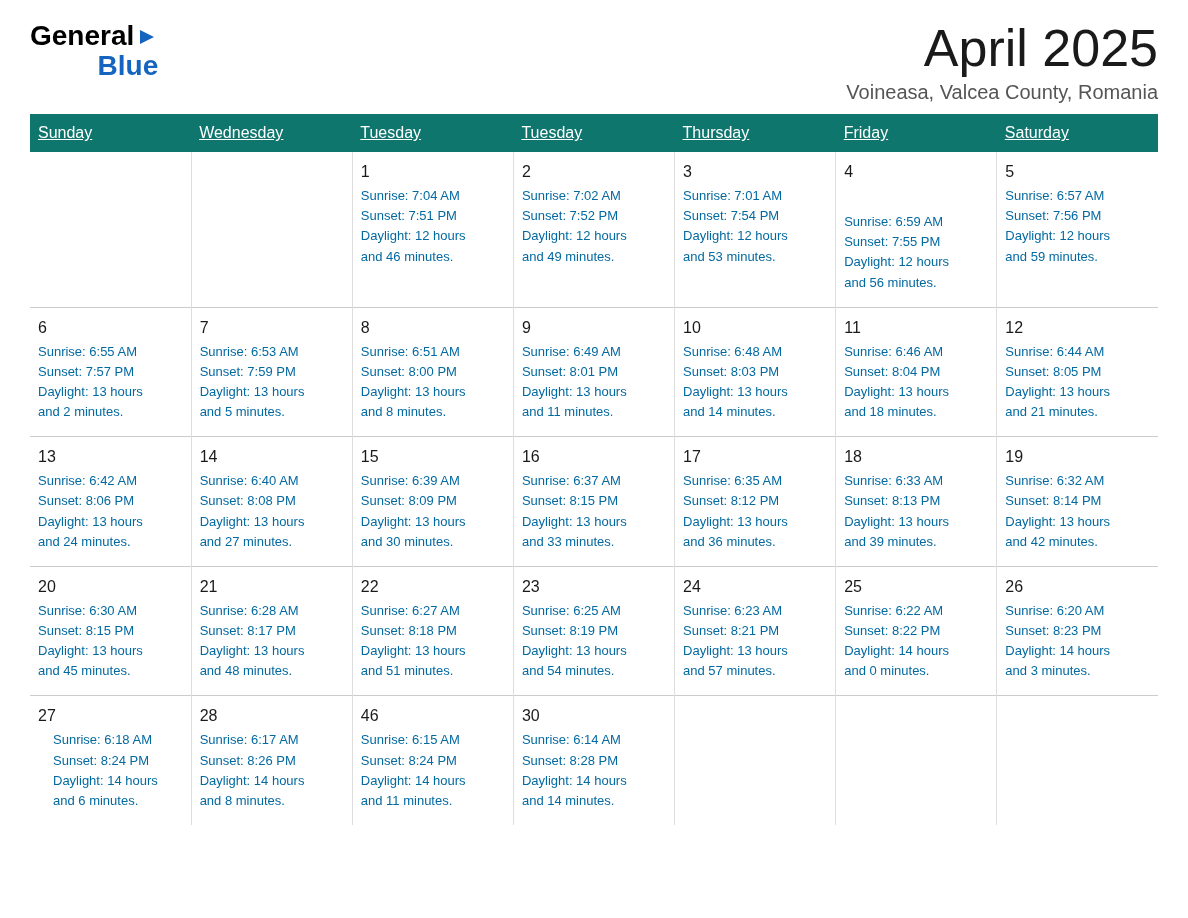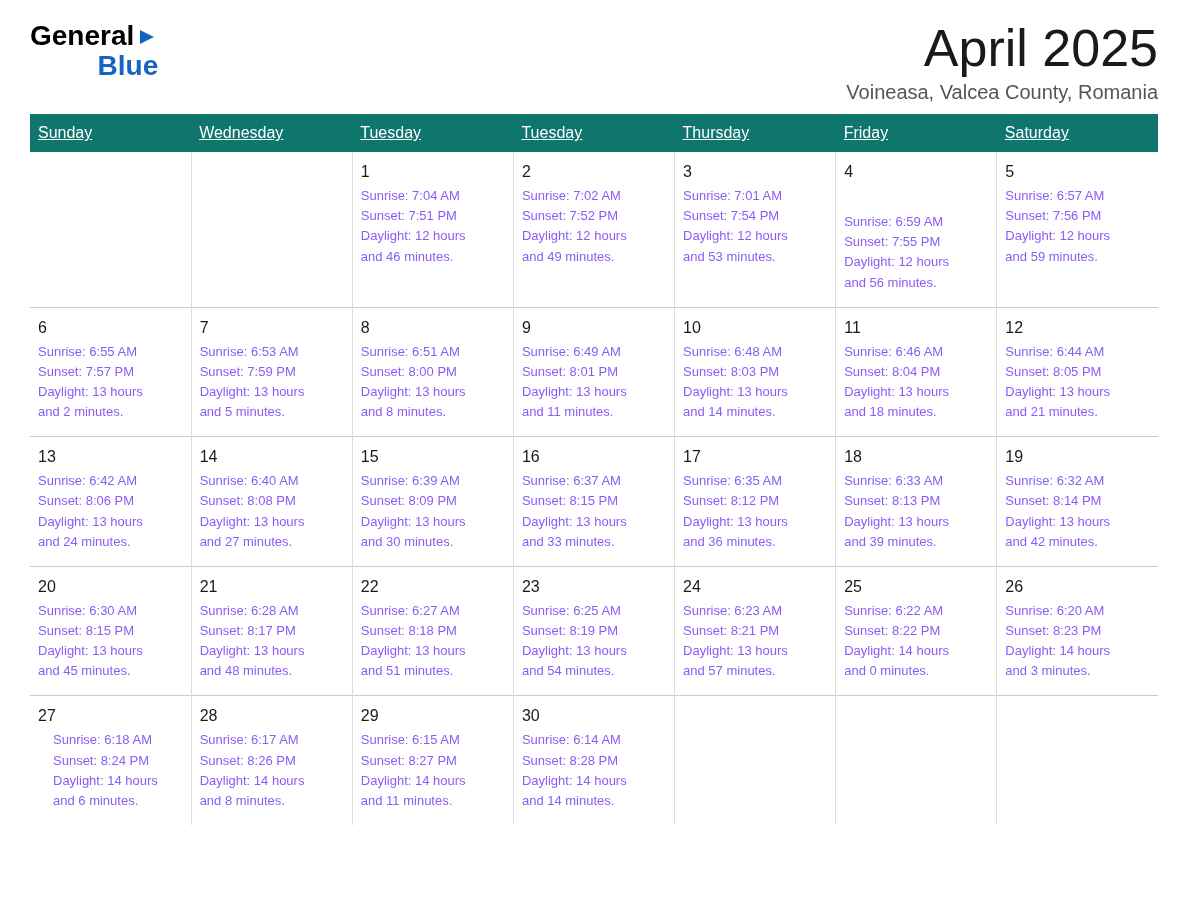--- a/index.html
+++ b/index.html
@@ -68,21 +68,21 @@
     }
     .day-num {
       font-size: 16px;
       font-weight: normal;
       color: #1a1a1a;
       display: block;
       margin-bottom: 2px;
     }
     .day-detail {
       font-size: 13px;
-      color: #8b5cf6;
+      color: #0369a1;
       line-height: 1.55;
     }
     .logo-container {
       display: flex;
       flex-direction: column;
     }
     .logo-row {
       display: flex;
       align-items: center;
     }
@@ -327,23 +327,23 @@
 and 6 minutes.</div>
         </td>
         <td>
           <span class="day-num">28</span>
           <div class="day-detail" style="white-space: pre-line;">Sunrise: 6:17 AM
 Sunset: 8:26 PM
 Daylight: 14 hours
 and 8 minutes.</div>
         </td>
         <td>
-          <span class="day-num">29</span>
+          <span class="day-num">46</span>
           <div class="day-detail" style="white-space: pre-line;">Sunrise: 6:15 AM
-Sunset: 8:27 PM
+Sunset: 8:24 PM
 Daylight: 14 hours
 and 11 minutes.</div>
         </td>
         <td>
           <span class="day-num">30</span>
           <div class="day-detail" style="white-space: pre-line;">Sunrise: 6:14 AM
 Sunset: 8:28 PM
 Daylight: 14 hours
 and 14 minutes.</div>
         </td>

